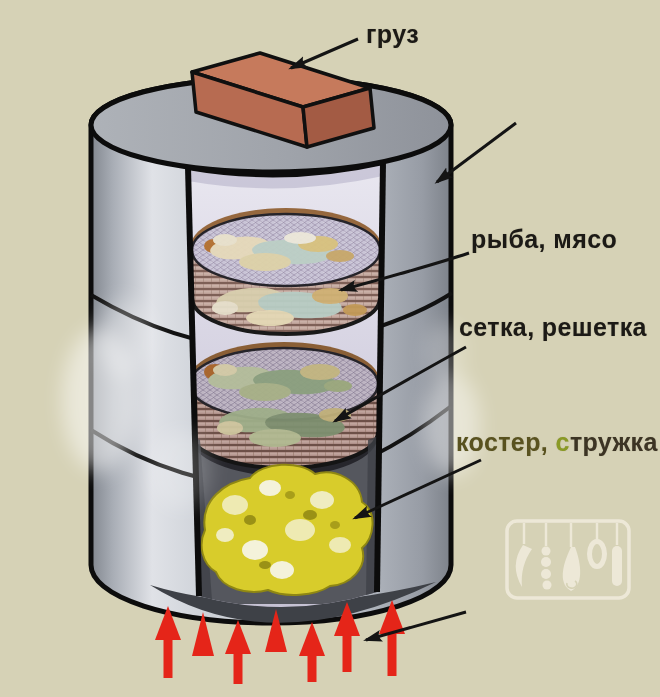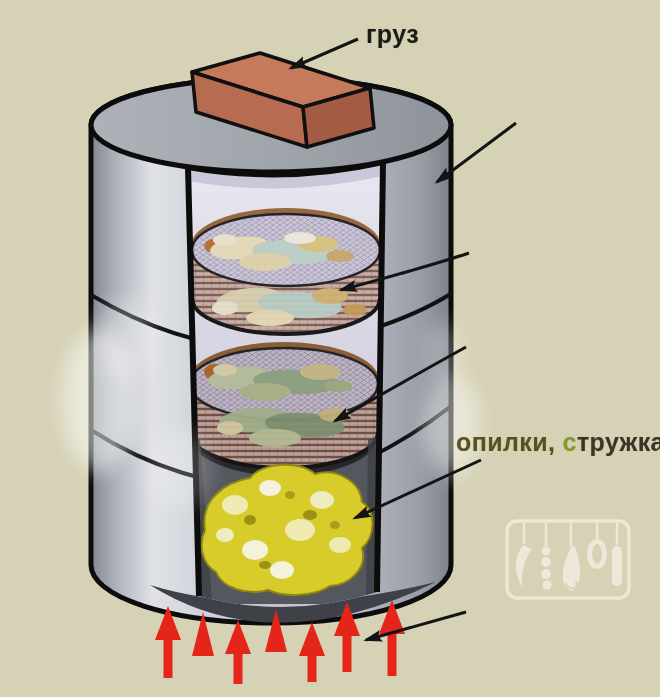--- a/index.html
+++ b/index.html
@@ -246,17 +246,19 @@
       <circle cx="546" cy="574" r="5" fill="#efeadb"></circle>
       <circle cx="547" cy="585" r="4.5" fill="#efeadb"></circle>
       <path d="M571,547 C561,568 559,584 571,591 C583,585 582,566 575,547 Z" fill="#efeadb"></path>
       <path d="M567,583 a5,4 0 1 0 8,-2" stroke="#d6d2b6" stroke-width="1.6" fill="none"></path>
       <ellipse cx="597" cy="554" rx="7.5" ry="12.5" fill="none" stroke="#efeadb" stroke-width="5"></ellipse>
       <rect x="612" y="546" width="10" height="40" rx="5" fill="#efeadb"></rect>
     </g>
   </svg>
 
   <div class="label" style="left: 366px; top: 21px; color: rgb(28, 26, 22);">груз</div>
+  <div class="label" style="left: 471px; top: 226px; color: rgb(28, 26, 22);">рыба, мясо</div>
+  <div class="label" style="left: 459px; top: 314px; color: rgb(28, 26, 22);">сетка, решетка</div>
   <div class="label" style="left:456px;top:429px">
-    <span style="color: rgb(89, 82, 31);">опилки,</span>
+    <span style="color: rgb(89, 82, 31);">костер,</span>
     <span style="color: rgb(138, 154, 37);">с</span><span style="color: rgb(60, 52, 36);">тружка</span>
   </div>
 </div>
 
 </body></html>

